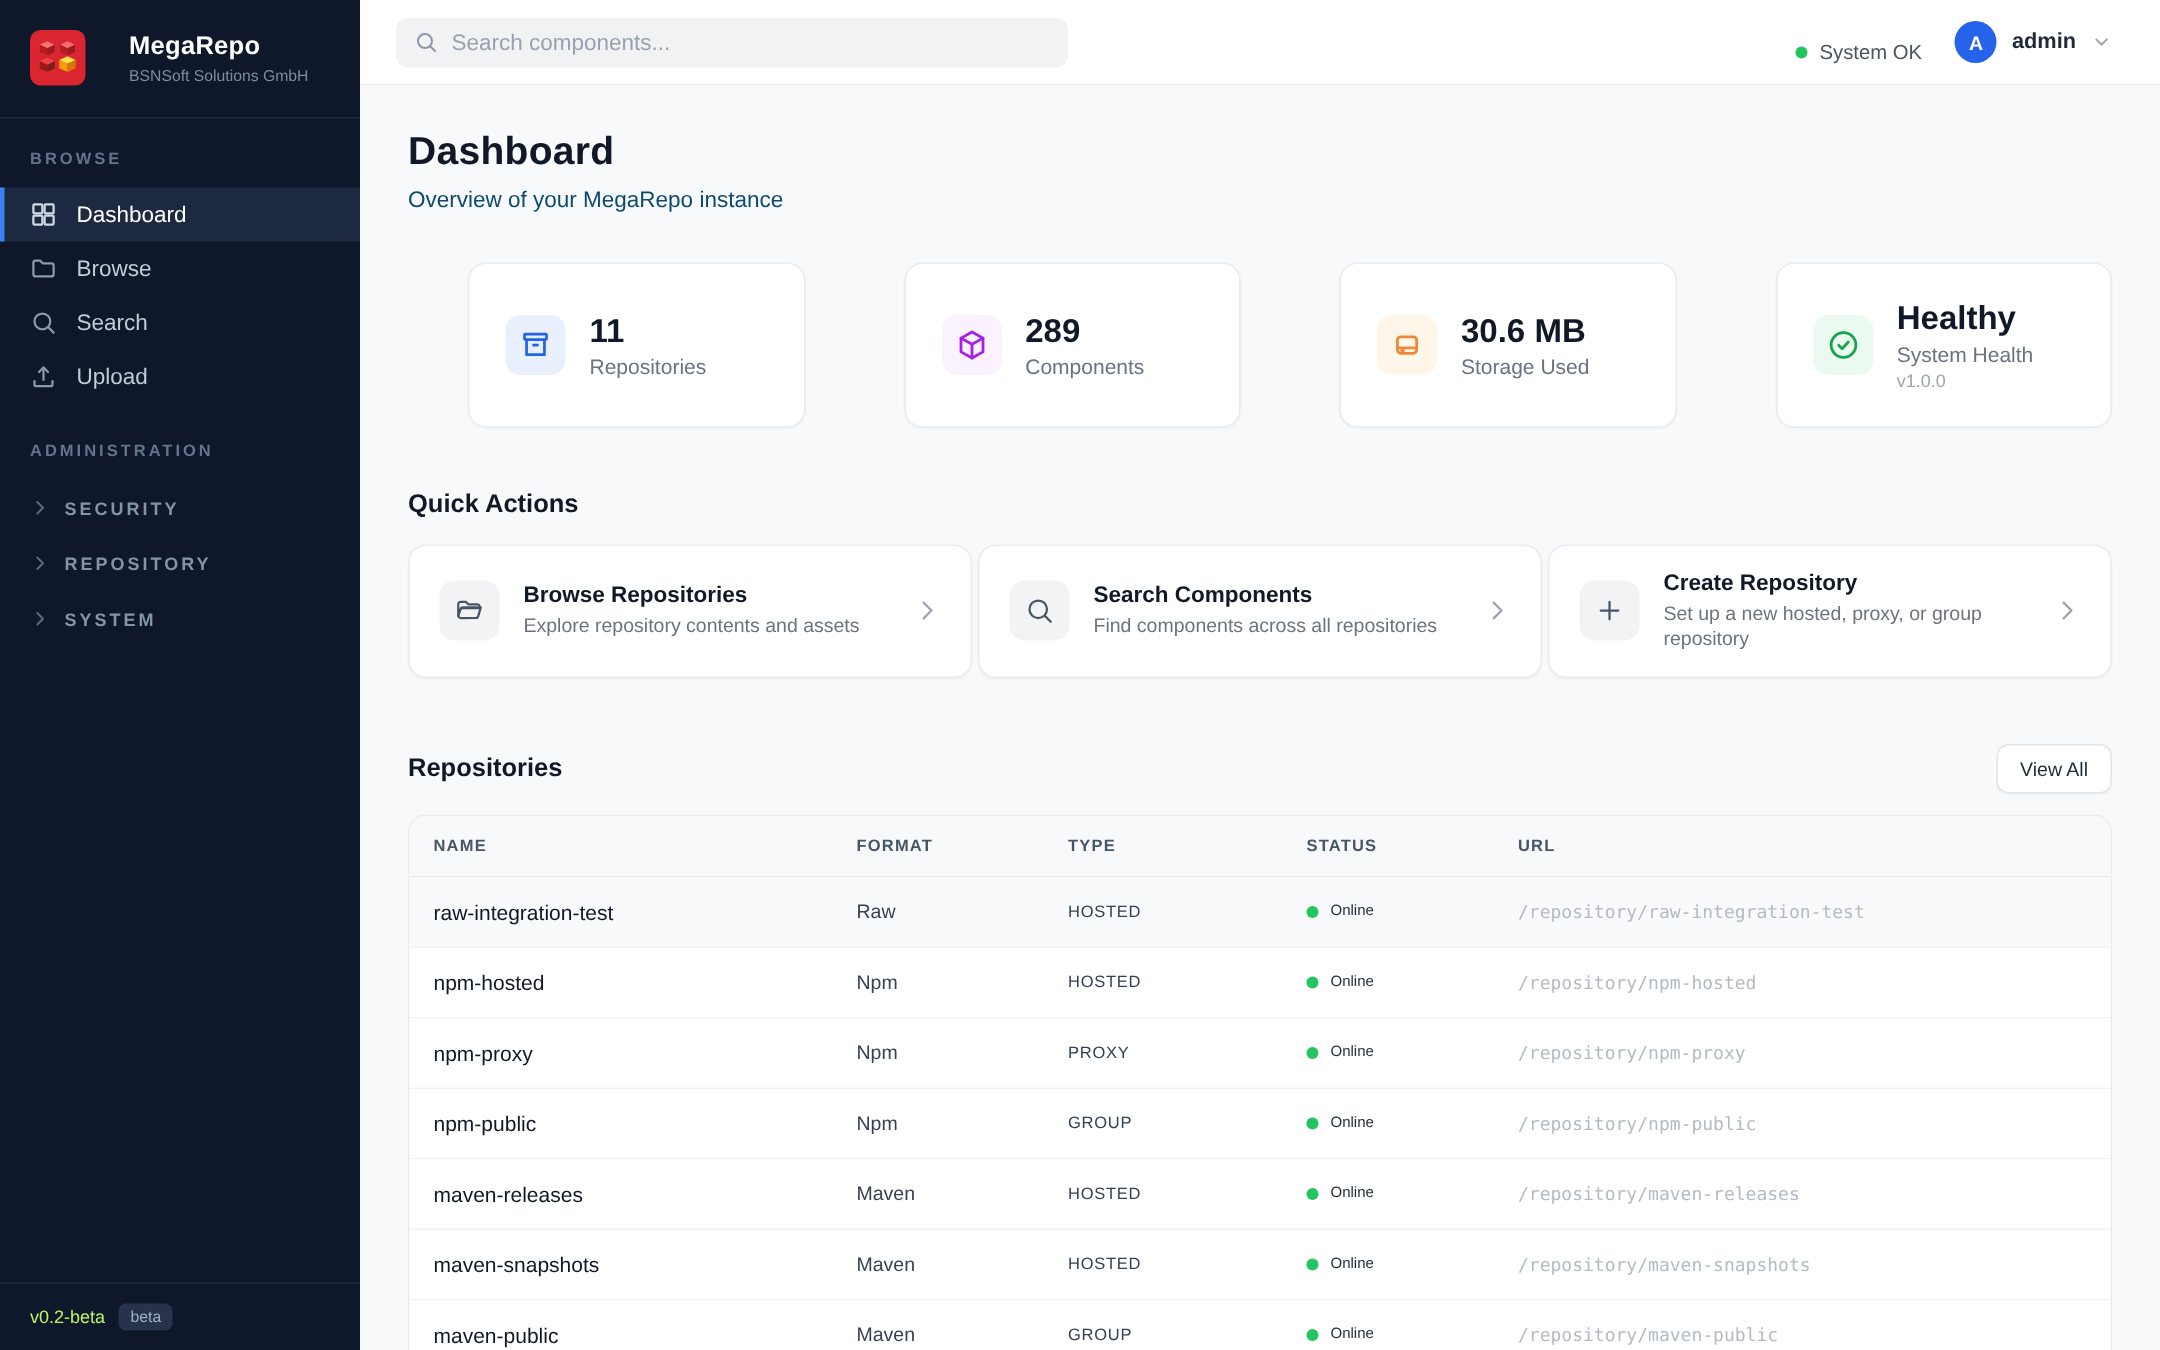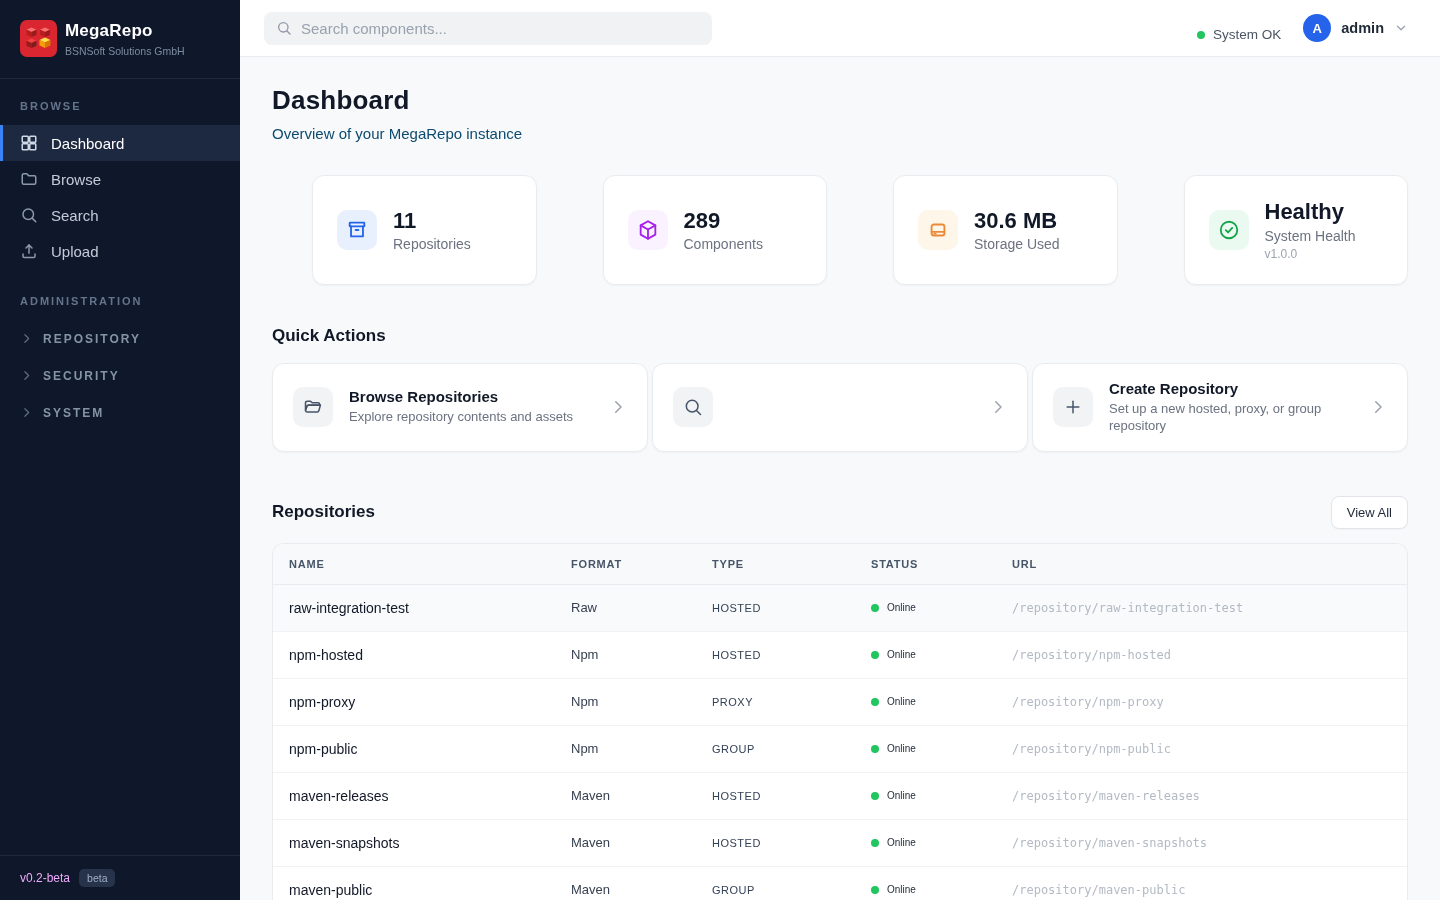--- a/index.html
+++ b/index.html
@@ -12,21 +12,21 @@
   }
   svg { display: block; }
 
   
   .sidebar {
     width: 240px; min-width: 240px; height: 900px;
     background: #0f172a;
     position: relative;
     display: flex; flex-direction: column;
   }
-  .brand { display: flex; align-items: center; gap: 8px; padding: 20px 20px 21px 20px; border-bottom: 1px solid rgba(255,255,255,0.08); }
+  .brand { display: flex; align-items: center; gap: 29px; padding: 20px 20px 21px 20px; border-bottom: 1px solid rgba(255,255,255,0.08); }
   .brand-logo { width: 37px; height: 37px; border-radius: 7px; background: #d92630; display: flex; align-items: center; justify-content: center; }
   .brand-text .brand-name { color: #ffffff; font-size: 17px; font-weight: 700; letter-spacing: 0.2px; }
   .brand-text .brand-company { color: #7e8ba0; font-size: 10.5px; margin-top: 4px; }
   .nav { padding-top: 21px; }
   .nav-section-label { color: #64748b; font-size: 11px; font-weight: 700; letter-spacing: 2px; padding: 0 20px; margin-bottom: 13px; }
   .nav-item {
     display: flex; align-items: center; gap: 13px;
     height: 36px; padding-left: 20px; cursor: pointer;
     color: #c3cbd8; font-size: 15px;
     border-left: 3px solid transparent; padding-left: 17px;
@@ -44,21 +44,21 @@
     display: flex; align-items: center; gap: 10px;
     height: 37px; padding-left: 20px; cursor: pointer;
     color: #8494a7; font-size: 12px; font-weight: 700; letter-spacing: 2px;
   }
   .admin-item .chev { width: 13px; height: 13px; color: #5b6b80; }
   .sidebar-footer {
     position: absolute; bottom: 0; left: 0; right: 0;
     border-top: 1px solid rgba(255,255,255,0.07);
     padding: 13px 20px; display: flex; align-items: center; gap: 9px;
   }
-  .version-text { color: #f0abfc; font-size: 12px; }
+  .version-text { color: #bef264; font-size: 12px; }
   .beta-badge { background: #26334a; color: #9fb0c5; font-size: 10.5px; padding: 3px 8px; border-radius: 5px; }
 
   
   .main { flex: 1; display: flex; flex-direction: column; height: 900px; }
   .topbar {
     height: 57px; min-height: 57px; background: #ffffff;
     border-bottom: 1px solid #e9ecef;
     display: flex; align-items: center;
     padding: 0 32px 0 24px;
   }
@@ -211,29 +211,29 @@
     </div>
 
     <div class="admin-section">
       <div class="nav-section-label">ADMINISTRATION</div>
       <div class="admin-item">
         <span class="chev">
           <svg width="13" height="13" viewBox="0 0 24 24" fill="none" stroke="currentColor" stroke-width="2.4" stroke-linecap="round" stroke-linejoin="round">
               <polyline points="9 5 16 12 9 19"></polyline>
             </svg>
         </span>
-        <span>REPOSITORY</span>
+        <span>SECURITY</span>
       </div>
       <div class="admin-item">
         <span class="chev">
           <svg width="13" height="13" viewBox="0 0 24 24" fill="none" stroke="currentColor" stroke-width="2.4" stroke-linecap="round" stroke-linejoin="round">
               <polyline points="9 5 16 12 9 19"></polyline>
             </svg>
         </span>
-        <span>SECURITY</span>
+        <span>REPOSITORY</span>
       </div>
       <div class="admin-item">
         <span class="chev">
           <svg width="13" height="13" viewBox="0 0 24 24" fill="none" stroke="currentColor" stroke-width="2.4" stroke-linecap="round" stroke-linejoin="round">
               <polyline points="9 5 16 12 9 19"></polyline>
             </svg>
         </span>
         <span>SYSTEM</span>
       </div>
     </div>
@@ -351,20 +351,24 @@
             </svg>
         </span>
       </div>
       <div class="action-card">
         <div class="action-icon">
           <svg width="20" height="20" viewBox="0 0 24 24" fill="none" stroke="currentColor" stroke-width="1.8" stroke-linecap="round">
               <circle cx="11" cy="11" r="7"></circle>
               <line x1="16.5" y1="16.5" x2="21" y2="21"></line>
             </svg>
         </div>
+        <div>
+          <div class="action-title">Search Components</div>
+          <div class="action-desc">Find components across all repositories</div>
+        </div>
         <span class="action-chev">
           <svg width="18" height="18" viewBox="0 0 24 24" fill="none" stroke="currentColor" stroke-width="2" stroke-linecap="round" stroke-linejoin="round">
               <polyline points="9 5 16 12 9 19"></polyline>
             </svg>
         </span>
       </div>
       <div class="action-card">
         <div class="action-icon">
           <svg width="20" height="20" viewBox="0 0 24 24" fill="none" stroke="currentColor" stroke-width="1.8" stroke-linecap="round">
               <line x1="12" y1="5" x2="12" y2="19"></line>

